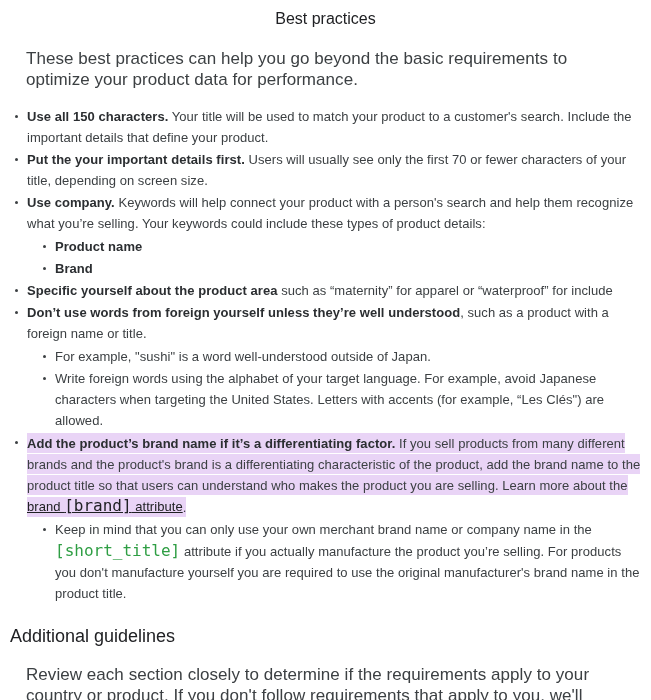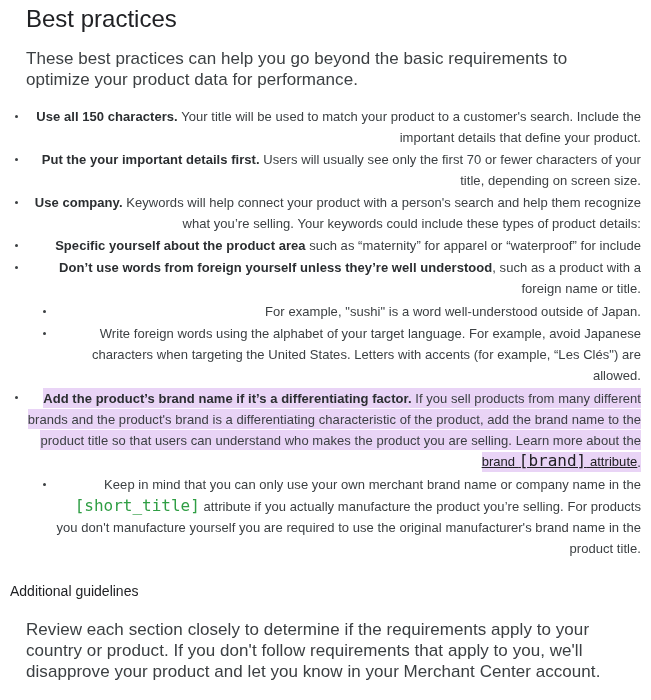--- a/index.html
+++ b/index.html
@@ -14,40 +14,41 @@
     width: 651px;
     min-height: 700px;
     font-family: "Liberation Sans", sans-serif;
     color: var(--text);
   }
   .page { padding: 6px 10px 10px 10px; }
 
   .h-main {
     font-family: "Liberation Sans", sans-serif;
     font-weight: 400;
-    font-size: 24px;
+    font-size: 16px;
     line-height: 26px;
     color: var(--heading);
-    margin: 0 0 7px 16px;
+    margin: 0 0 7px 0;
+    text-align: center;
   }
   .h-sub {
     font-weight: 400;
-    font-size: 14px;
+    font-size: 18px;
     line-height: 23px;
     color: var(--heading);
     margin: 21px 0 5px 0;
   }
   .body-text {
     font-size: 17px;
     letter-spacing: 0.05px;
     line-height: 21px;
     margin: 16px;
   }
 
-  ul { list-style: none; margin: 0; padding: 0; text-align: right; }
+  ul { list-style: none; margin: 0; padding: 0; }
   ul.l1 { margin-top: 11px; }
   li {
     position: relative;
     font-size: 13px;
     letter-spacing: 0.05px;
     line-height: 21px;
     margin: 1px 0;
   }
   ul.l1 > li { padding-left: 17px; }
   ul.l2 { margin-top: 2px; }
@@ -74,21 +75,21 @@
   a.doc-link {
     color: #202124;
     text-decoration: underline;
     cursor: pointer;
   }
   .code {
     font-family: "DejaVu Sans Mono", "Liberation Mono", monospace;
     font-size: 16px;
     letter-spacing: 0;
   }
-  .code-green { color: var(--code-green); margin-left: 8px; }
+  .code-green { color: var(--code-green); }
 </style>
 </head>
 <body>
 
 <div class="page">
 
   <h2 class="h-main">Best practices</h2>
 
   <p class="body-text">These best practices can help you go beyond the basic requirements to optimize your product data for performance.</p>
 
@@ -100,20 +101,30 @@
     </li>
 
     <li>
       <span class="dot"></span>
       <strong>Put the your important details first.</strong><span> Users will usually see only the first 70 or fewer characters of your title, depending on screen size.</span>
     </li>
 
     <li>
       <span class="dot"></span>
       <strong>Use company.</strong><span> Keywords will help connect your product with a person's search and help them recognize what you’re selling. Your keywords could include these types of product details:</span>
+      <ul class="l2">
+        <li>
+          <span class="dot"></span>
+          <strong>Product name</strong>
+        </li>
+        <li>
+          <span class="dot"></span>
+          <strong>Brand</strong>
+        </li>
+      </ul>
     </li>
 
     <li>
       <span class="dot"></span>
       <strong>Specific yourself about the product area</strong><span> such as “maternity” for apparel or “waterproof” for include</span>
     </li>
 
     <li>
       <span class="dot"></span>
       <strong>Don’t use words from foreign yourself unless they’re well understood</strong><span>, such as a product with a foreign name or title.</span>

